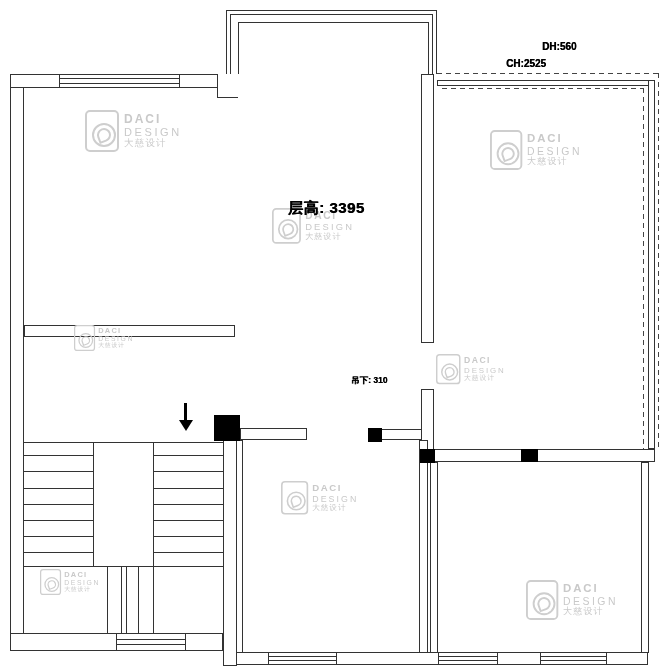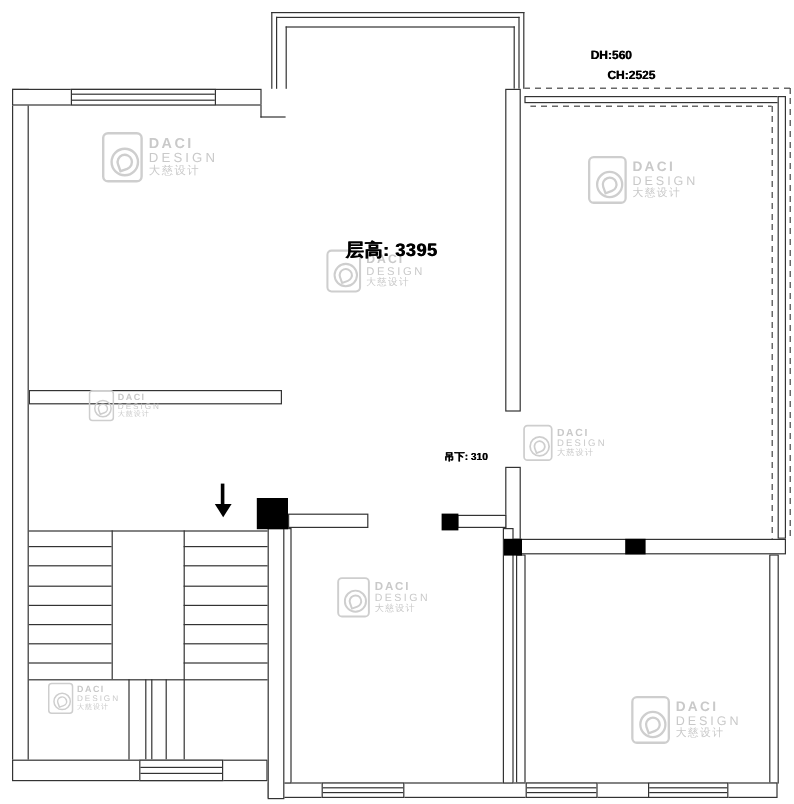--- a/index.html
+++ b/index.html
@@ -183,17 +183,17 @@
   <div class="wm" style="left:526px;top:580px;transform:scale(0.95)">
     <span class="wm-logo"></span>
     <span class="wm-text">
       <span class="wm-brand">DACI</span>
       <span class="wm-design">DESIGN</span>
       <span class="wm-cn">大慈设计</span>
     </span>
   </div>
 
   <div class="lbl lbl-floor" style="left:288px;top:199px">层高: 3395</div>
-  <div class="lbl lbl-dim" style="left:492px;top:41px">DH:560</div>
+  <div class="lbl lbl-dim" style="left:542px;top:41px">DH:560</div>
   <div class="lbl lbl-dim" style="left:506px;top:58px">CH:2525</div>
-  <div class="lbl lbl-drop" style="left:370px;top:375px">吊下: 310</div>
+  <div class="lbl lbl-drop" style="left:351px;top:375px">吊下: 310</div>
 
 </div>
 
 </body></html>

